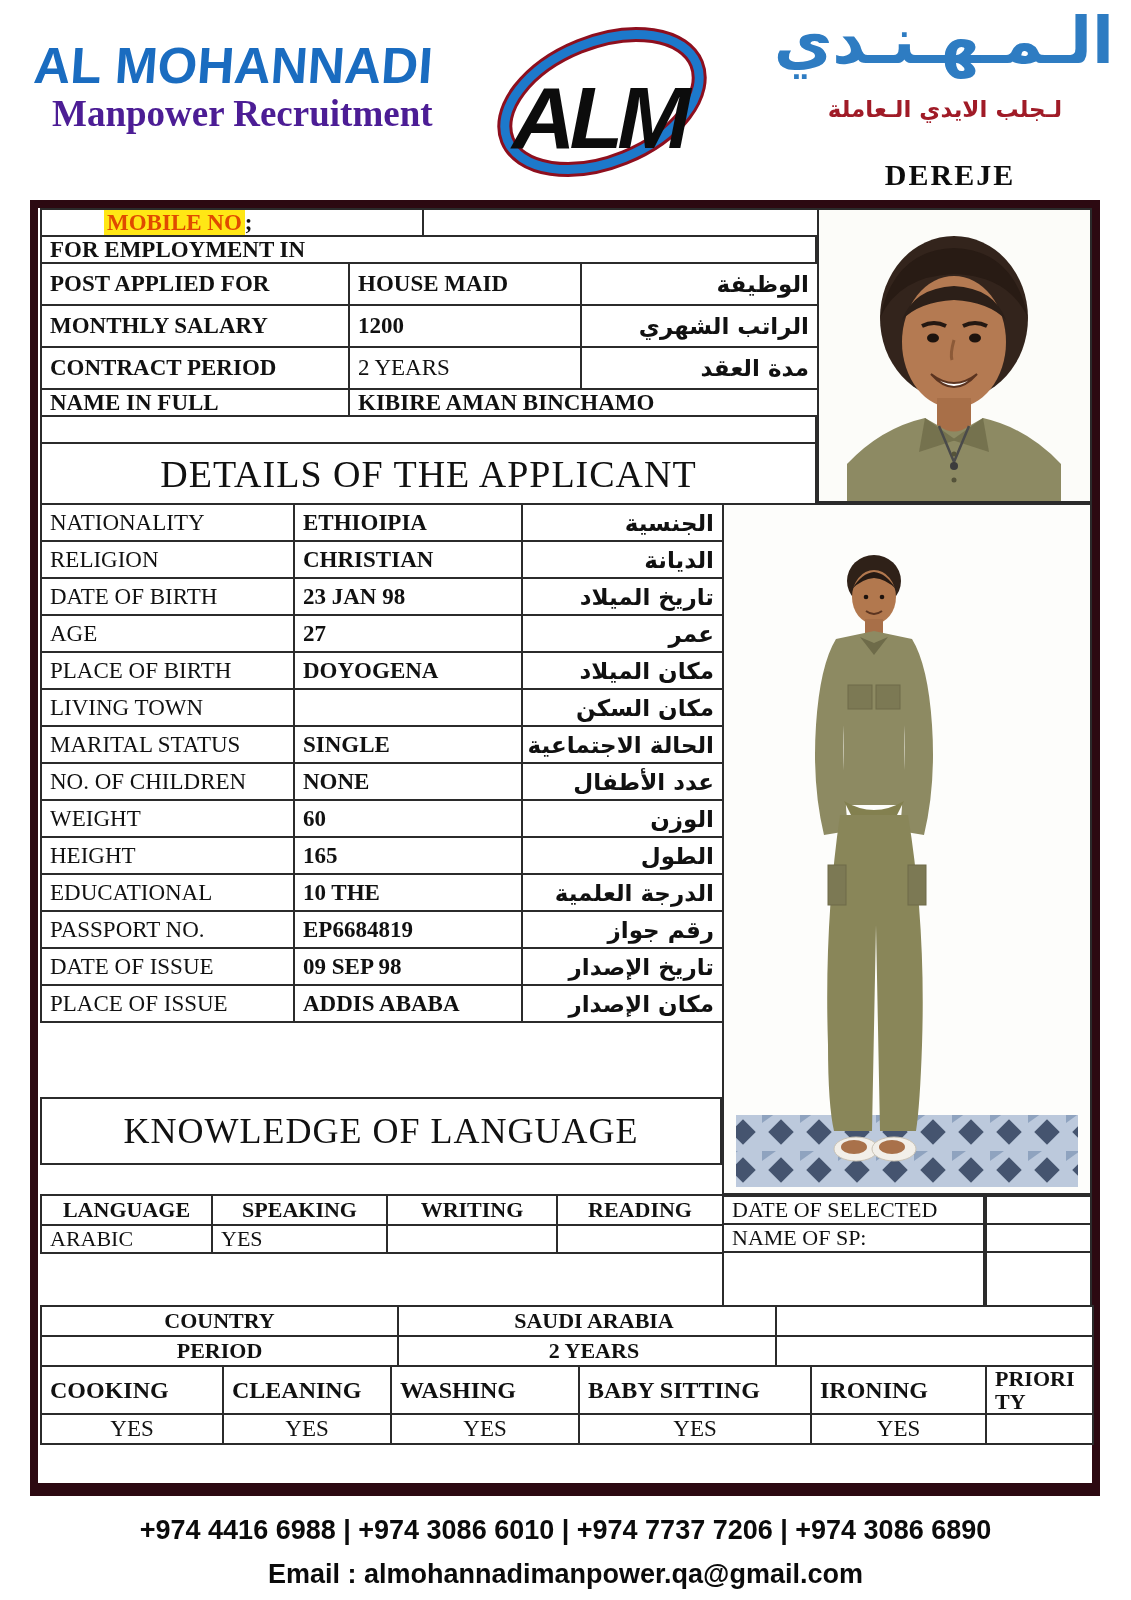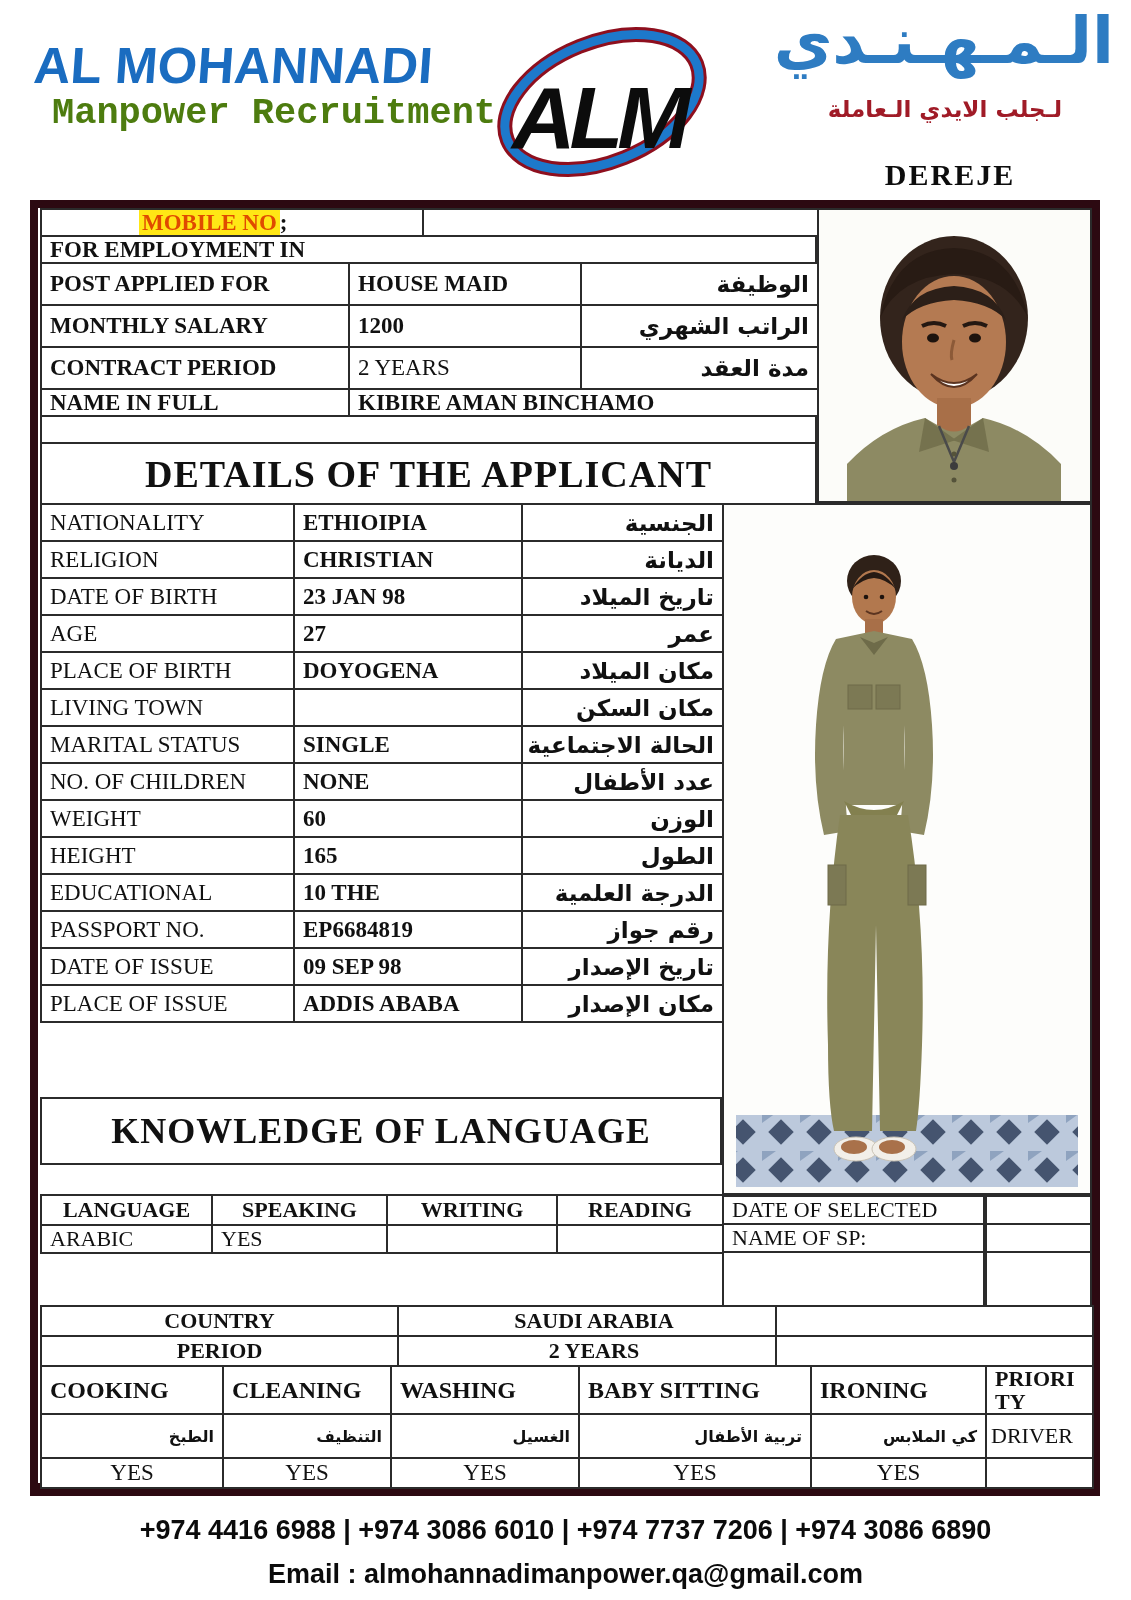--- a/index.html
+++ b/index.html
@@ -1,44 +1,44 @@
 <!DOCTYPE html>
 <html><head>
 <meta charset="utf-8">
 <style>
   html,body{margin:0;padding:0;background:#e9e9e9;}
   #page{position:relative;width:1131px;height:1600px;background:#ffffff;overflow:hidden;
         font-family:"Liberation Serif",serif;color:#111;}
   
   .brand-title{position:absolute;left:34px;top:36px;font-family:"Liberation Sans",sans-serif;
         font-weight:700;font-size:51px;color:#1a6cc0;letter-spacing:0px;transform:skewX(-4deg);white-space:nowrap;}
-  .brand-subtitle{position:absolute;left:52px;top:92px;font-family:Liberation Mono, monospace;
-        font-weight:700;font-size:37px;color:#4d7c0f;white-space:nowrap;text-align:right;}
+  .brand-subtitle{position:absolute;left:52px;top:92px;font-family:Liberation Serif, serif;
+        font-weight:700;font-size:37px;color:#4c1d95;white-space:nowrap;text-align:right;}
   .logo{position:absolute;left:492px;top:10px;width:222px;height:180px;}
   .ar{font-family:"DejaVu Sans",sans-serif;}
   .arabic-title{position:absolute;left:700px;top:6px;width:414px;text-align:right;direction:rtl;
         font-weight:700;font-size:64px;line-height:1.1;color:#2e7cc2;white-space:nowrap;}
   .arabic-subtitle{position:absolute;left:780px;top:96px;width:330px;text-align:center;direction:rtl;
         font-weight:700;font-size:23px;color:#a01b27;white-space:nowrap;}
   .agent-name{position:absolute;left:800px;top:158px;width:300px;text-align:center;
         font-weight:700;font-size:30px;letter-spacing:2px;color:#0d0d0d;}
   
   .main-box{position:absolute;left:30px;top:200px;width:1070px;height:1296px;box-sizing:border-box;
         border:8px solid #2c0911;border-bottom-width:13px;background:#fff;}
   table.grid{position:absolute;border-collapse:collapse;table-layout:fixed;background:#fff;}
   .grid td{border:2px solid #2b2b2b;padding:0 8px;font-size:23px;color:#111;overflow:hidden;
         white-space:nowrap;vertical-align:middle;}
   .b{font-weight:700;}
   .blue{color:#3a6cd2;}
   .ctr{text-align:center;}
   .ar-cell{font-family:"DejaVu Sans",sans-serif;font-size:18px;font-weight:700;text-align:right;direction:rtl;}
   .cellbox{position:absolute;border:2px solid #2b2b2b;box-sizing:border-box;background:#fff;
         display:flex;align-items:center;font-size:22px;padding:0 8px;overflow:hidden;}
-  .heading{font-weight:700;letter-spacing:1px;}
-  .hl{background:#ffe715;color:#e04a00;font-weight:700;padding:0 3px;margin-left:35px;}
+  .heading{font-weight:400;letter-spacing:1px;}
+  .hl{background:#ffe715;color:#e04a00;font-weight:700;padding:0 3px;}
   .mob-suffix{font-weight:700;color:#111;}
   .photo-cell{position:absolute;border:2px solid #2b2b2b;box-sizing:border-box;background:#fcfcf9;overflow:hidden;}
   
   .footer{position:absolute;left:0;top:1508px;width:1131px;text-align:center;
         font-family:"Liberation Sans",sans-serif;font-weight:700;font-size:27px;line-height:44px;color:#0b0b0b;}
 </style>
 </head>
 <body>
 
 <div id="page">
@@ -345,28 +345,20 @@
       </colgroup>
     <tbody>
         <tr style="height:46px">
       <td class="b" style="font-size:24px">COOKING</td>
       <td class="b" style="font-size:24px">CLEANING</td>
       <td class="b" style="font-size:24px">WASHING</td>
       <td class="b" style="font-size:24px">BABY SITTING</td>
       <td class="b" style="font-size:24px">IRONING</td>
       <td class="b" style="font-size:22px;white-space:normal;overflow-wrap:anywhere;line-height:1.05;">PRIORITY</td>
     </tr>
-    <tr style="height:44px">
-      <td class="ar-cell" style="font-size:16px">الطبخ</td>
-      <td class="ar-cell" style="font-size:16px">التنظيف</td>
-      <td class="ar-cell" style="font-size:16px">الغسيل</td>
-      <td class="ar-cell" style="font-size:16px">تربية  الأطفال</td>
-      <td class="ar-cell" style="font-size:16px">كي الملابس</td>
-      <td style="font-size:22px;padding:0 4px;">DRIVER</td>
-    </tr>
     <tr style="height:30px">
       <td class="ctr" style="font-size:23px">YES</td>
       <td class="ctr blue" style="font-size:23px">YES</td>
       <td class="ctr blue" style="font-size:23px">YES</td>
       <td class="ctr blue" style="font-size:23px">YES</td>
       <td class="ctr blue" style="font-size:23px">YES</td>
       <td></td>
     </tr>
   </tbody>
     </table>

